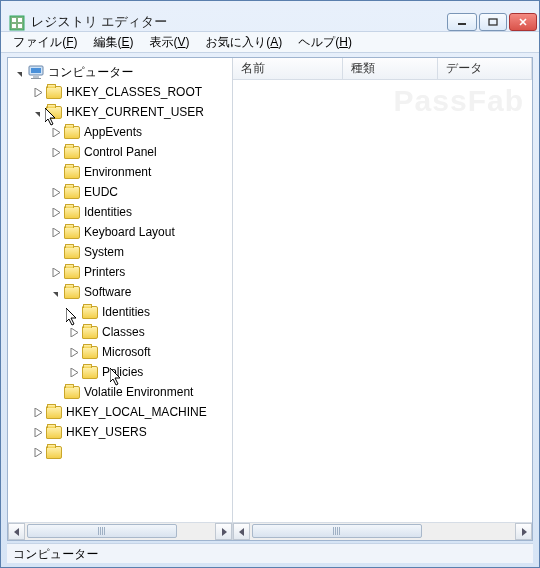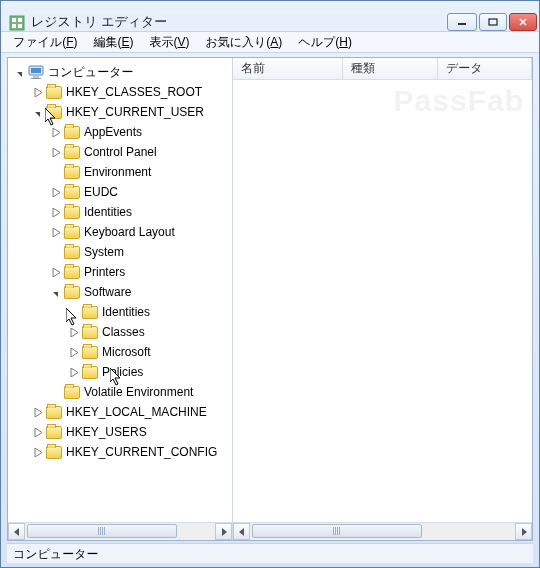--- a/index.html
+++ b/index.html
@@ -409,21 +409,20 @@
             <span class="label">HKEY_USERS</span>
           </div>
           <div class="node">
             <span class="indent" style="width: 22px;"></span>
             <span class="tw">
               <svg width="9" height="9">
                 <polygon points="1,0 8,4.5 1,9" fill="none" stroke="#7a7a7a" stroke-width="1"></polygon>
               </svg>
             </span>
             <span class="fld"></span>
-            <span class="label">HKEY_CURRENT_CONFIG</span>
           </div>
         </div>
       <div class="hscroll">
         <div class="btn">
             <svg width="6" height="8">
               <polygon points="5,0 5,8 0,4" fill="#556"></polygon>
             </svg>
           </div>
         <div class="track">
           <div class="thumb" style="left:2px; width:150px;">

